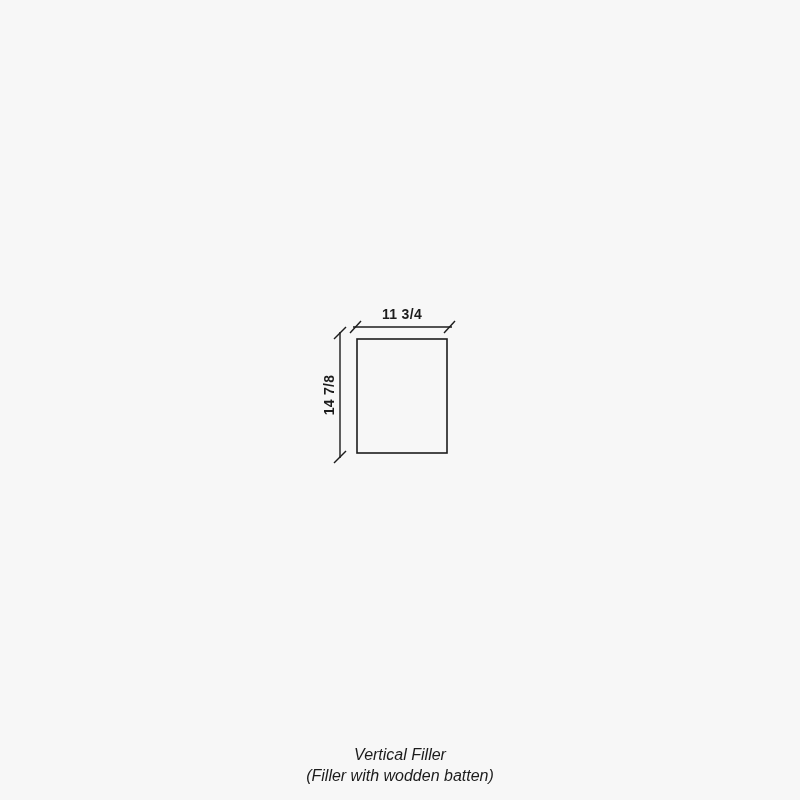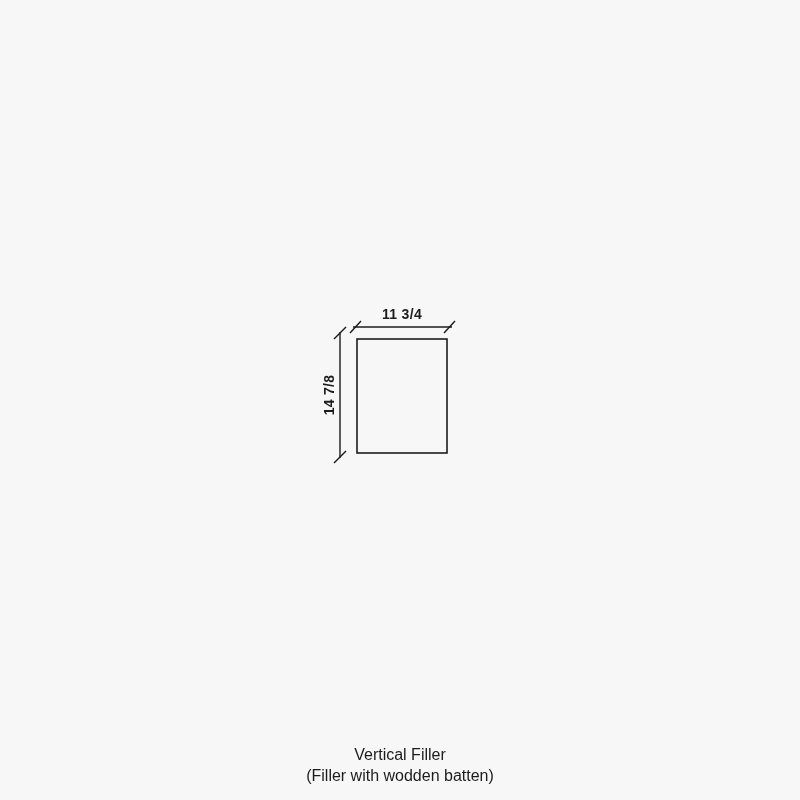--- a/index.html
+++ b/index.html
@@ -45,21 +45,21 @@
   .caption {
     position: absolute;
     left: 0;
     top: 744px;
     width: 800px;
     text-align: center;
     color: #1c1c1c;
     font-size: 16px;
     line-height: 21px;
   }
-  .caption div { white-space: nowrap; }
+  .caption div { white-space: nowrap; font-style: italic; }
 </style>
 </head>
 <body>
 
 <div class="diagram-stage">
 
   <svg class="diagram-svg" viewBox="0 0 800 800" aria-hidden="true">
 
     <rect x="357" y="339" width="90" height="114" fill="none" stroke-width="1.6" stroke="#1c1c1c"></rect>
 

